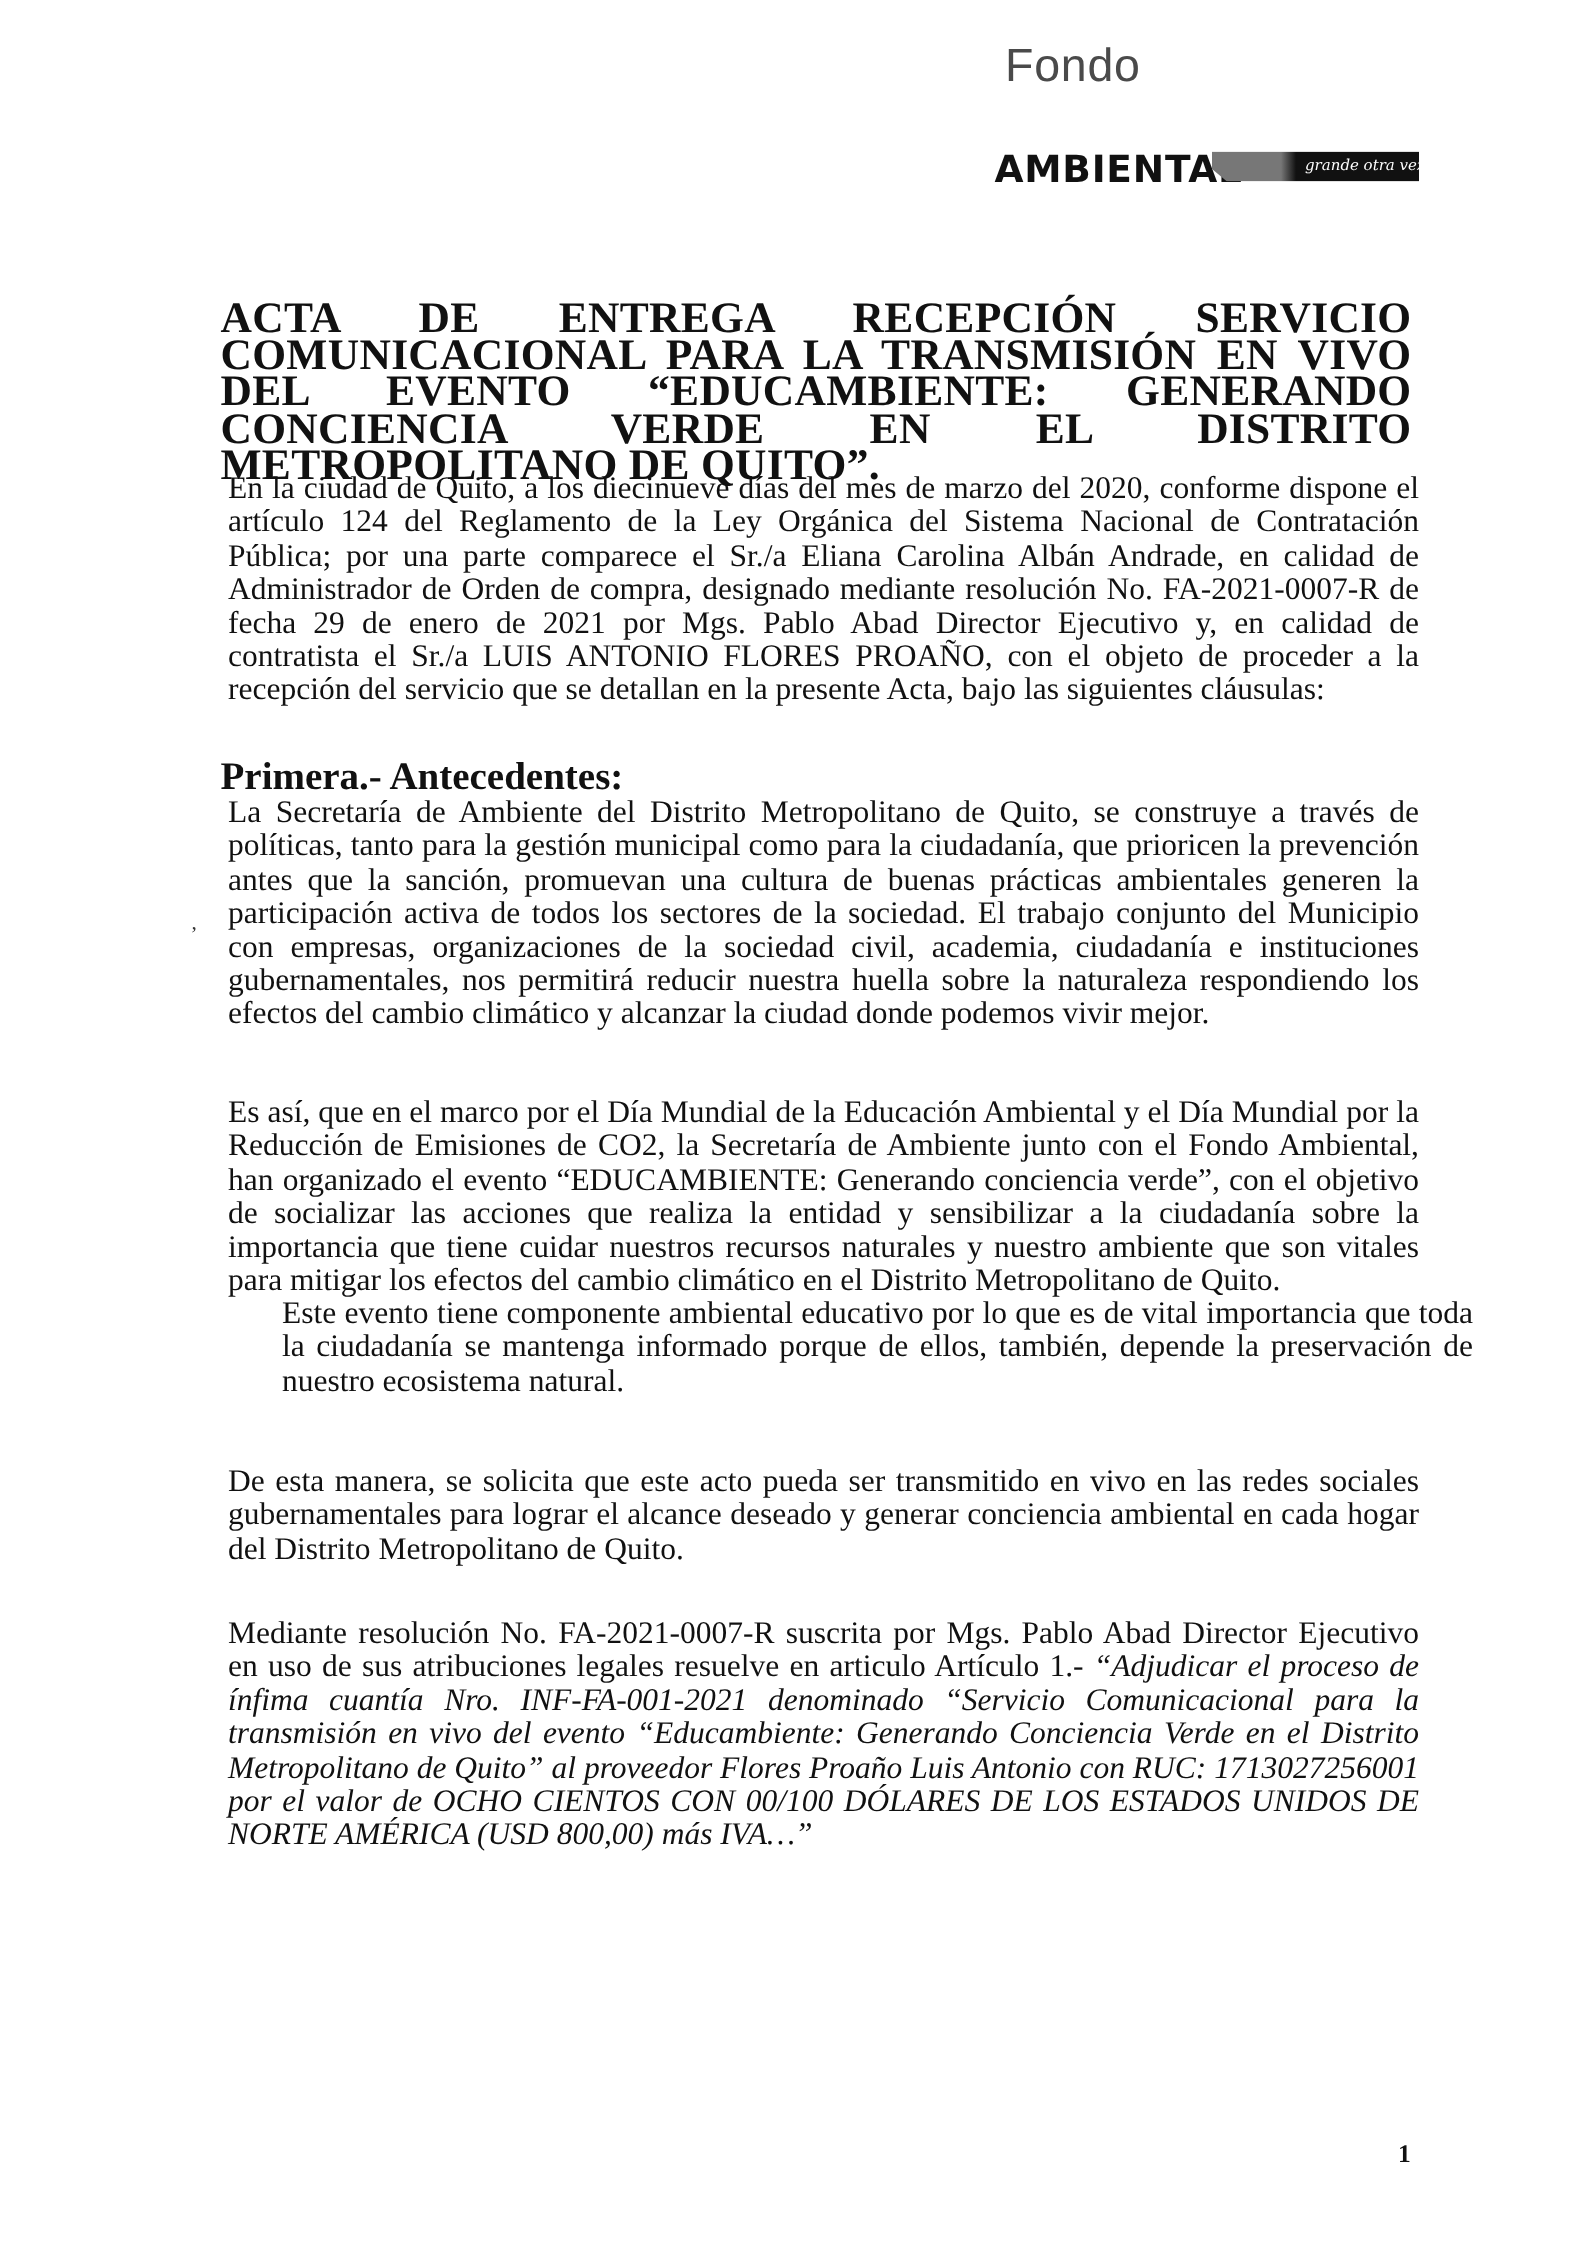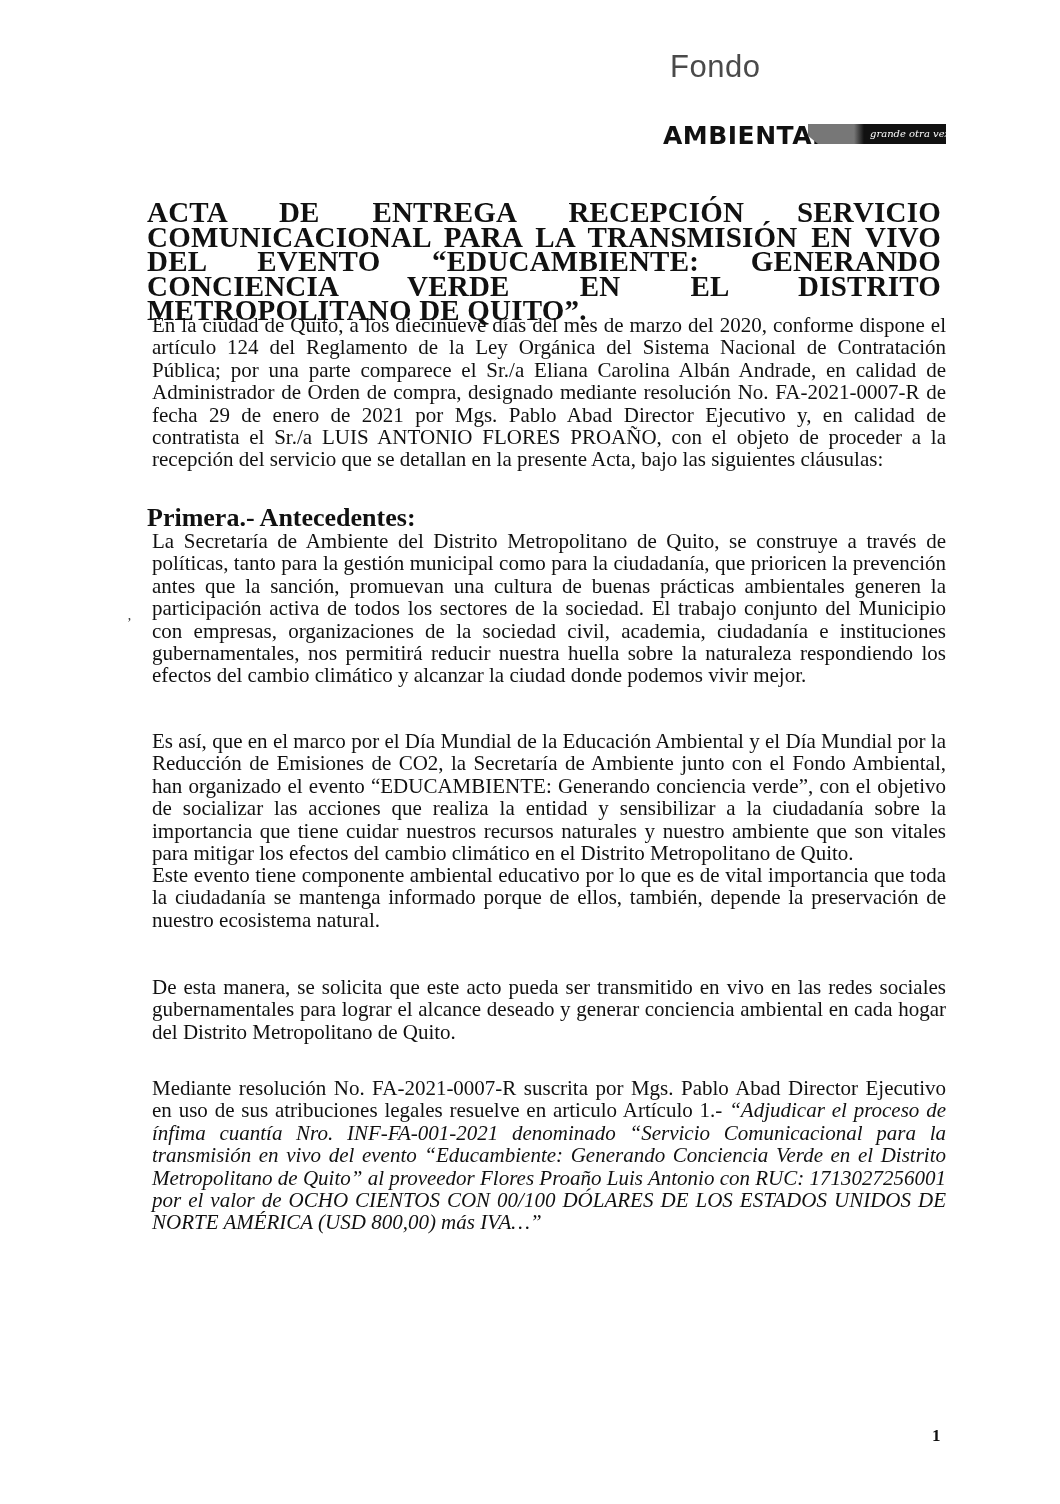--- a/index.html
+++ b/index.html
@@ -1,20 +1,20 @@
 <!DOCTYPE html>
 <html><head>
   <meta charset="utf-8">
   <style>
     html, body { margin: 0; padding: 0; background: #ffffff; }
     body {
       width: 1060px; height: 1504px; position: relative; overflow: hidden;
       font-family: "Liberation Serif", "DejaVu Serif", serif; color: #111;
     }
-    .logo { position: absolute; left: 670px; top: 51px; width: 280px; height: 100px; text-decoration: underline; }
+    .logo { position: absolute; left: 670px; top: 28px; width: 280px; height: 100px; text-decoration: underline; }
     .logo-fondo {
       position: absolute; left: 0px; top: 0px;
       font-family: "Liberation Sans", "DejaVu Sans", sans-serif;
       font-size: 31px; color: #4a4a4a; letter-spacing: 0.5px; line-height: 1;
     }
     .logo-ambiental {
       position: absolute; left: -7px; top: 27px;
       font-family: "DejaVu Sans", "Liberation Sans", sans-serif;
       font-weight: bold; font-size: 25px; color: #111; letter-spacing: 0.5px; line-height: 1; margin-top: 45px;
     }
@@ -63,19 +63,19 @@
 <div class="para" style="top:314px;">En la ciudad de Quito, a los diecinueve días del mes de marzo del 2020, conforme dispone el artículo 124 del Reglamento de la Ley Orgánica del Sistema Nacional de Contratación Pública; por una parte comparece el Sr./a Eliana Carolina Albán Andrade, en calidad de Administrador de Orden de compra, designado mediante resolución No. FA-2021-0007-R de fecha 29 de enero de 2021 por Mgs. Pablo Abad Director Ejecutivo y, en calidad de contratista el Sr./a LUIS ANTONIO FLORES PROAÑO, con el objeto de proceder a la recepción del servicio que se detallan en la presente Acta, bajo las siguientes cláusulas:</div>
 
 <div class="heading">Primera.- Antecedentes:</div>
 
 <div class="mark">ʼ</div>
 
 <div class="para" style="top:530px;">La Secretaría de Ambiente del Distrito Metropolitano de Quito, se construye a través de políticas, tanto para la gestión municipal como para la ciudadanía, que prioricen la prevención antes que la sanción, promuevan una cultura de buenas prácticas ambientales generen la participación activa de todos los sectores de la sociedad. El trabajo conjunto del Municipio con empresas, organizaciones de la sociedad civil, academia, ciudadanía e instituciones gubernamentales, nos permitirá reducir nuestra huella sobre la naturaleza respondiendo los efectos del cambio climático y alcanzar la ciudad donde podemos vivir mejor.</div>
 
 <div class="para" style="top:730px;">Es así, que en el marco por el Día Mundial de la Educación Ambiental y el Día Mundial por la Reducción de Emisiones de CO2, la Secretaría de Ambiente junto con el Fondo Ambiental, han organizado el evento “EDUCAMBIENTE: Generando conciencia verde”, con el objetivo de socializar las acciones que realiza la entidad y sensibilizar a la ciudadanía sobre la importancia que tiene cuidar nuestros recursos naturales y nuestro ambiente que son vitales para mitigar los efectos del cambio climático en el Distrito Metropolitano de Quito.</div>
 
-<div class="para" style="top:864px;">Este evento tiene componente ambiental educativo por lo que es de vital importancia que toda la ciudadanía se mantenga informado porque de ellos, también, depende la preservación de nuestro ecosistema natural.</div>
+<div class="para" style="top:864px;margin-left:36px;">Este evento tiene componente ambiental educativo por lo que es de vital importancia que toda la ciudadanía se mantenga informado porque de ellos, también, depende la preservación de nuestro ecosistema natural.</div>
 
 <div class="para last-left" style="top:976px;">De esta manera, se solicita que este acto pueda ser transmitido en vivo en las redes sociales gubernamentales para lograr el alcance deseado y generar conciencia ambiental en cada hogar del Distrito Metropolitano de Quito.</div>
 
 <div class="para last-left" style="top:1077px;"><span>Mediante resolución No. FA-2021-0007-R suscrita por Mgs. Pablo Abad Director Ejecutivo en uso de sus atribuciones legales resuelve en articulo Artículo 1.- </span><span class="italic">“Adjudicar el proceso de ínfima cuantía Nro. INF-FA-001-2021 denominado “Servicio Comunicacional para la transmisión en vivo del evento “Educambiente: Generando Conciencia Verde en el Distrito Metropolitano de Quito” al proveedor Flores Proaño Luis Antonio con RUC: 1713027256001 por el valor de OCHO CIENTOS CON 00/100 DÓLARES DE LOS ESTADOS UNIDOS DE NORTE AMÉRICA (USD 800,00) más IVA…”</span></div>
 
 <div class="page-number">1</div>
 
 </body></html>

